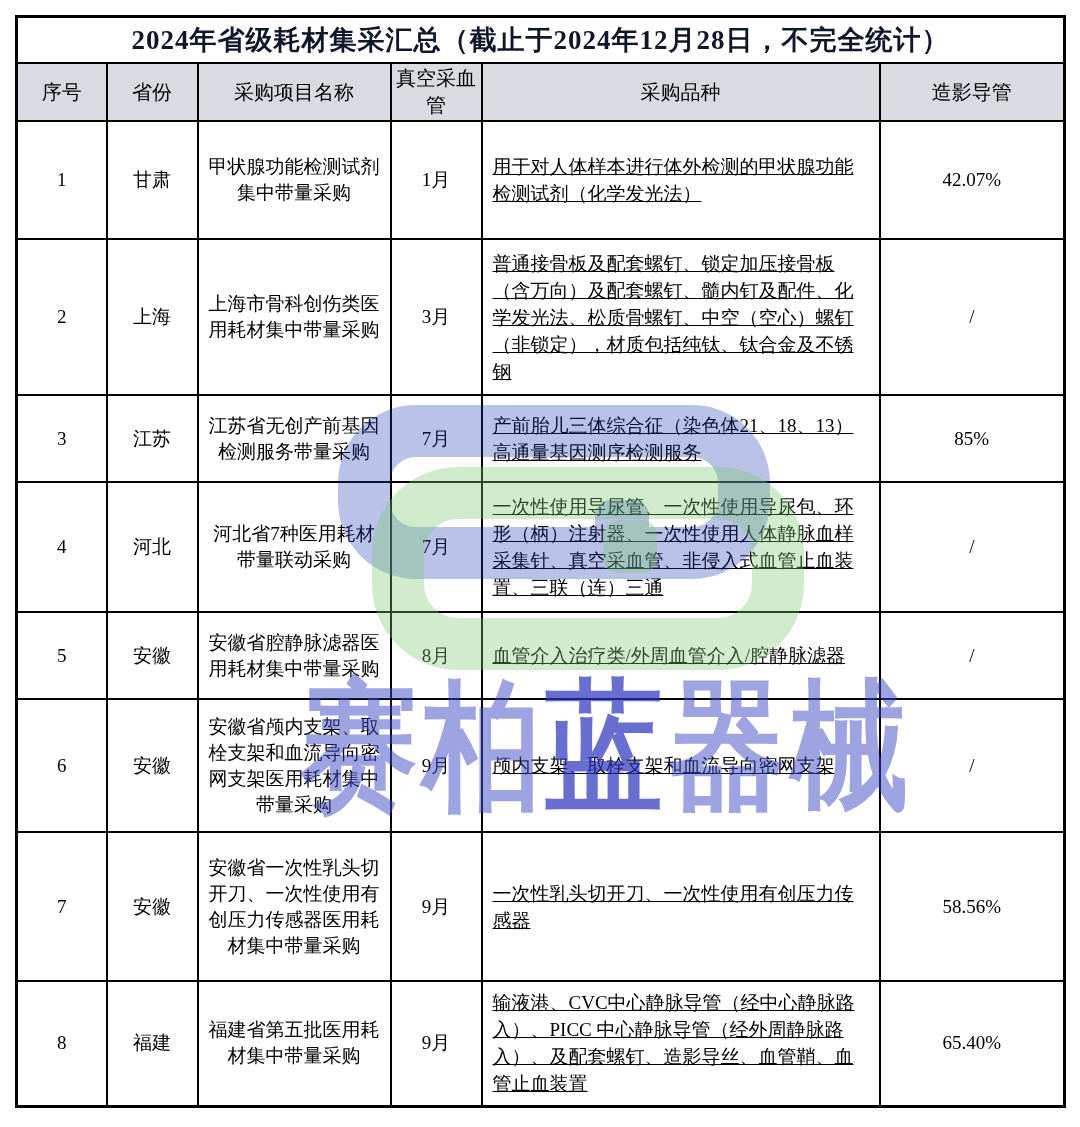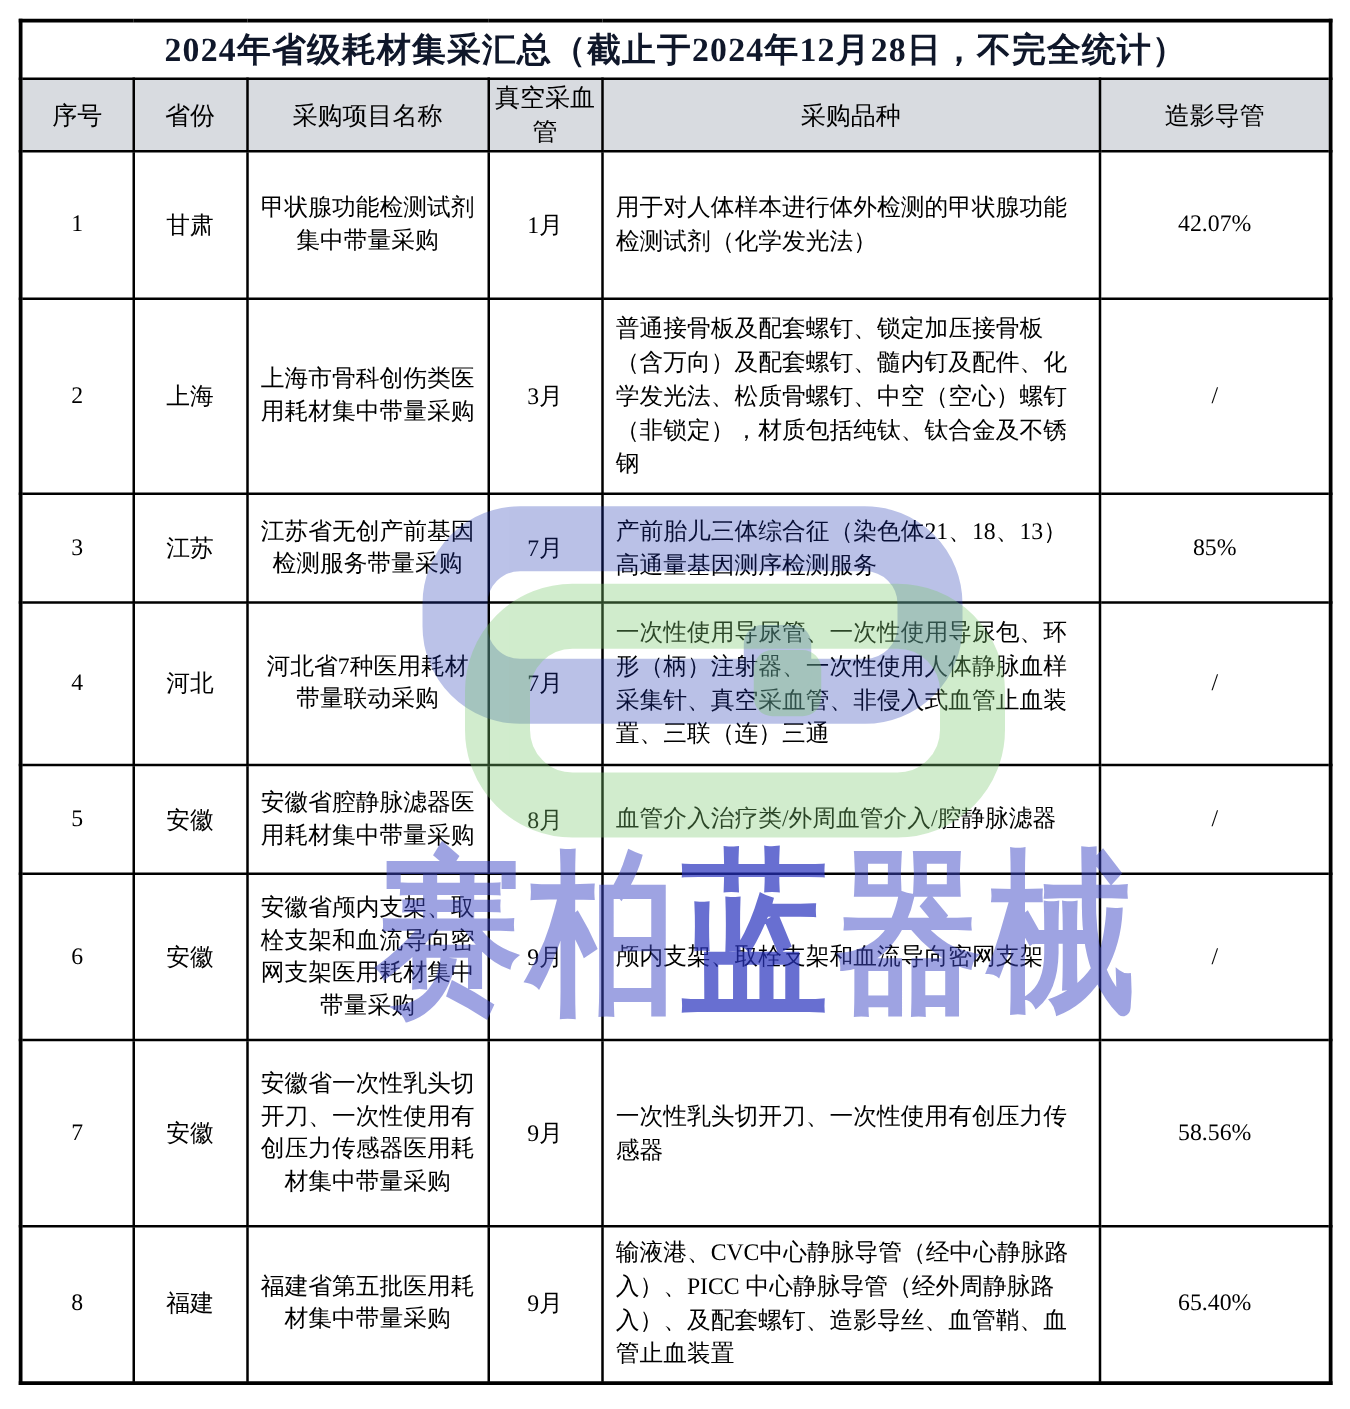--- a/index.html
+++ b/index.html
@@ -16,21 +16,21 @@
   .title-cell{
     height:42px;text-align:center;font-weight:bold;font-size:27px;
     color:#0f172a;background:#ffffff;letter-spacing:1px;
   }
   .head-row td{
     height:31px;background:#d8dbe0;text-align:center;
     font-weight:normal;font-size:20px;
   }
   .c-center{text-align:center;font-size:19px;padding:2px 4px;}
   .c-name{text-align:center;font-size:19px;line-height:26px;padding:4px 8px;}
-  .c-cat{text-align:left;font-size:19px;line-height:27px;padding:4px 10px;}
+  .c-cat{text-align:left;font-size:19px;line-height:27px;padding:4px 10px;text-decoration:underline;}
   .r1{height:118px}.r2{height:156px}.r3{height:87px}.r4{height:130px}
   .r5{height:87px}.r6{height:133px}.r7{height:149px}.r8{height:125px}
 
   
   .wm{position:absolute;left:0;top:0;width:1080px;height:1127px;pointer-events:none;}
   .wm svg{position:absolute;left:0;top:0;}
   .wm-text{
     position:absolute;left:300px;top:676px;
     font-family:"Liberation Sans","DejaVu Sans",sans-serif;
     font-weight:bold;font-size:140px;line-height:1;letter-spacing:6px;

